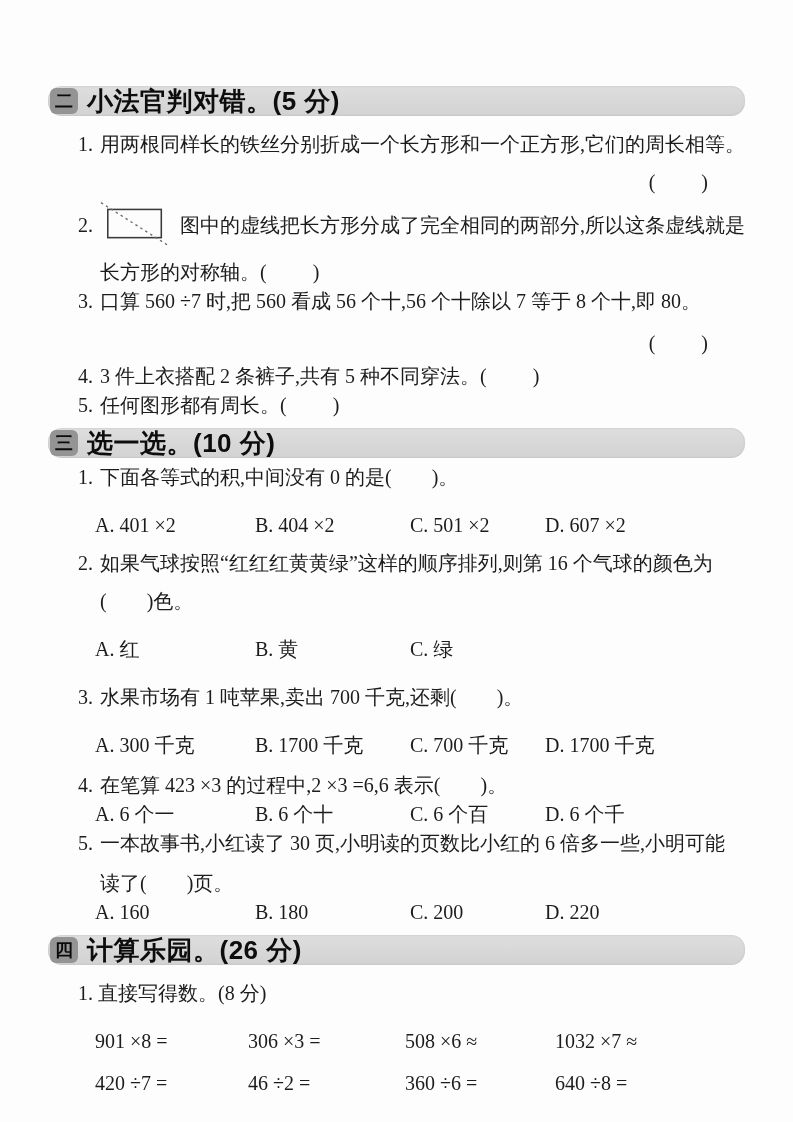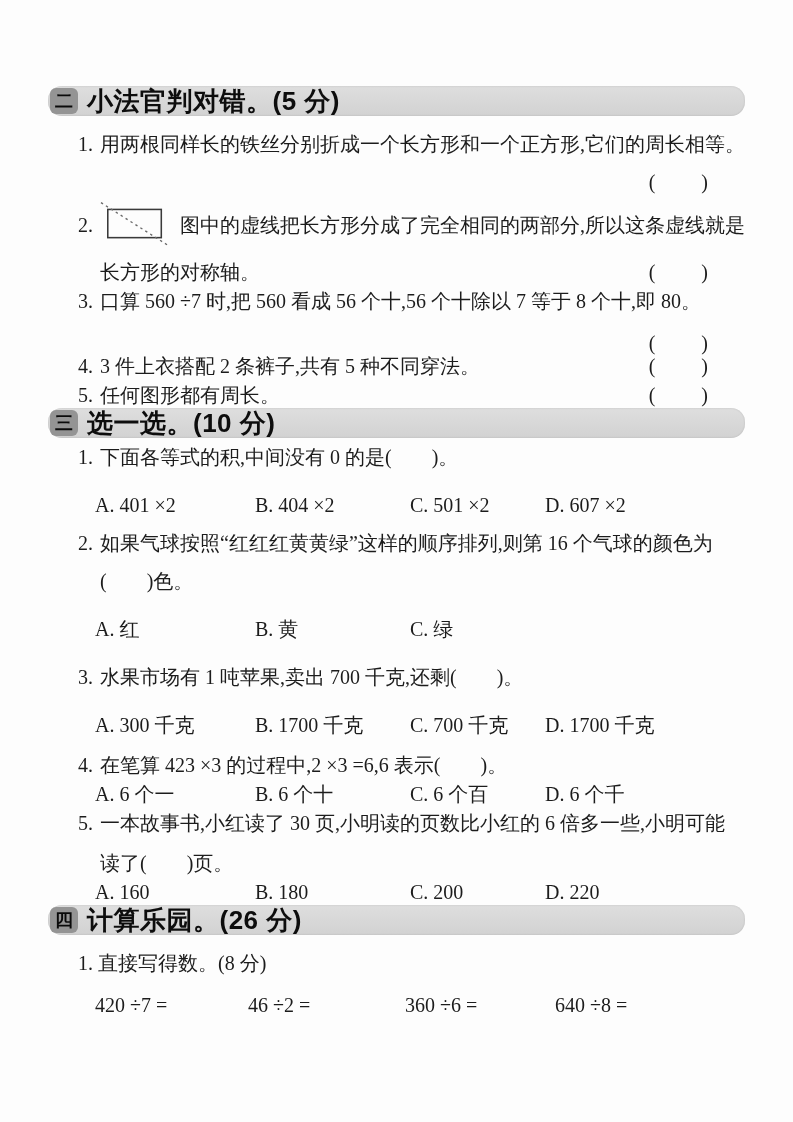--- a/index.html
+++ b/index.html
@@ -29,35 +29,35 @@
     font-family:"Liberation Sans","DejaVu Sans",sans-serif;
     font-weight:700;font-size:26px;color:#0d0d0d;
     margin-left:9px;white-space:nowrap;letter-spacing:.5px;
   }
   .line{white-space:nowrap;}
   .item{padding-left:30px;}
   .indent{padding-left:52px;}
   .qno{display:inline-block;margin-right:7px;}
   .paren-line{text-align:right;padding-right:35px;}
   .paren{display:inline-block;letter-spacing:2px;}
-  .flex-row{display:flex;justify-content:space-between;align-items:baseline;}
+  .flex-row{display:flex;align-items:baseline;}
   .flex-row .paren-side{padding-right:35px;}
   .fig-row{display:flex;align-items:center;margin-top:8px;}
   .fig-row .qno{align-self:center;}
   .fig{display:inline-block;margin:0 8px 0 0;vertical-align:middle;}
   .options{
     display:grid;grid-template-columns:160px 155px 135px 1fr;
     padding-left:47px;white-space:nowrap;
   }
   .calc-row{
     display:grid;grid-template-columns:153px 157px 150px 1fr;
     padding-left:47px;white-space:nowrap;
   }
   
-  .mt13{margin-top:3px}.mt14{margin-top:28px}.mt15{margin-top:9px}
+  .mt13{margin-top:13px}.mt14{margin-top:28px}.mt15{margin-top:9px}
   .mt18{margin-top:18px}.mt20{margin-top:20px}.mt22{margin-top:22px}.mt12{margin-top:12px}
 </style>
 </head>
 <body>
 
 <div class="page">
 
   <section>
     <div class="sec-bar">
       <span class="sec-badge">二</span>
@@ -161,20 +161,26 @@
   </section>
 
   <section>
     <div class="sec-bar mt13">
       <span class="sec-badge">四</span>
       <span class="sec-title">计算乐园。(26 分)</span>
     </div>
 
     <div class="item line mt18">1. 直接写得数。(8 分)</div>
 
+    <div class="calc-row mt14">
+      <span>901 ×8 =</span>
+      <span>306 ×3 =</span>
+      <span>508 ×6 ≈</span>
+      <span>1032 ×7 ≈</span>
+    </div>
     <div class="calc-row mt22">
       <span>420 ÷7 =</span>
       <span>46 ÷2 =</span>
       <span>360 ÷6 =</span>
       <span>640 ÷8 =</span>
     </div>
   </section>
 
 </div>
 

